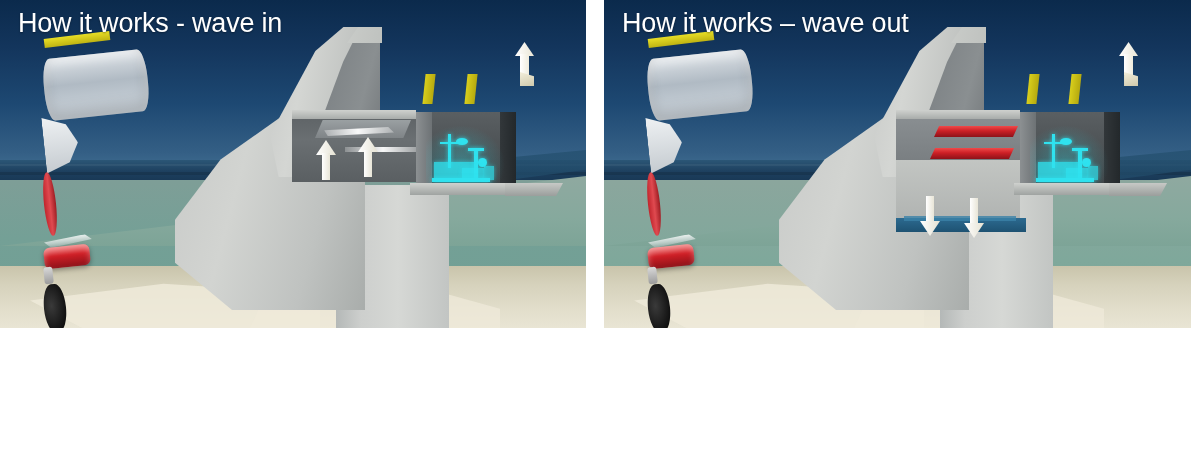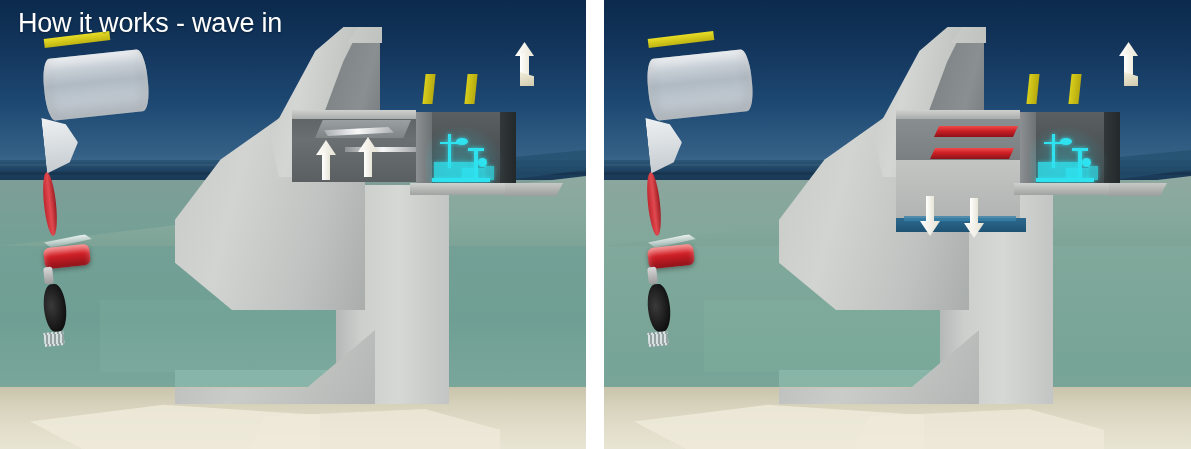--- a/index.html
+++ b/index.html
@@ -3,21 +3,21 @@
 <meta charset="utf-8">
 <title>How it works — wave energy converter</title>
 <style>
   html,body{margin:0;padding:0;background:#ffffff;}
   body{width:1191px;height:449px;overflow:hidden;
        font-family:"Liberation Sans","DejaVu Sans",sans-serif;}
 
   #figure{position:relative;width:1191px;height:449px;background:#ffffff;
           display:flex;flex-direction:row;}
 
-  .panel{position:relative;width:586px;height:449px;overflow:hidden;
+  .panel{position:relative;width:586px;height:328px;overflow:hidden;
          background:#0d2b4e;padding-left:44px;}
   .panel.right{width:587px;}
   .gap{width:18px;height:449px;background:#ffffff;flex:0 0 18px;}
 
   
   .sky{position:absolute;left:0;top:0;width:100%;height:166px;
        background:linear-gradient(180deg,#0b2a4c 0%,#13355c 28%,#1d4872 62%,#345f85 92%,#3d6a8e 100%);}
 
   
   .sea{position:absolute;left:0;top:160px;width:100%;height:66px;
@@ -377,15 +377,16 @@
     <div class="generator-cap"></div>
     <div class="rotor"></div>
     <div class="rotor-blades"></div>
 
     <div class="arrow-out" style="left:513px;top:42px;">
       <div class="head"></div>
         <div class="shaft"></div>
         <div class="foot"></div>
     </div>
 
+    <div class="title">How it works – wave out</div>
   </div>
 
 </div>
 
 </body></html>

